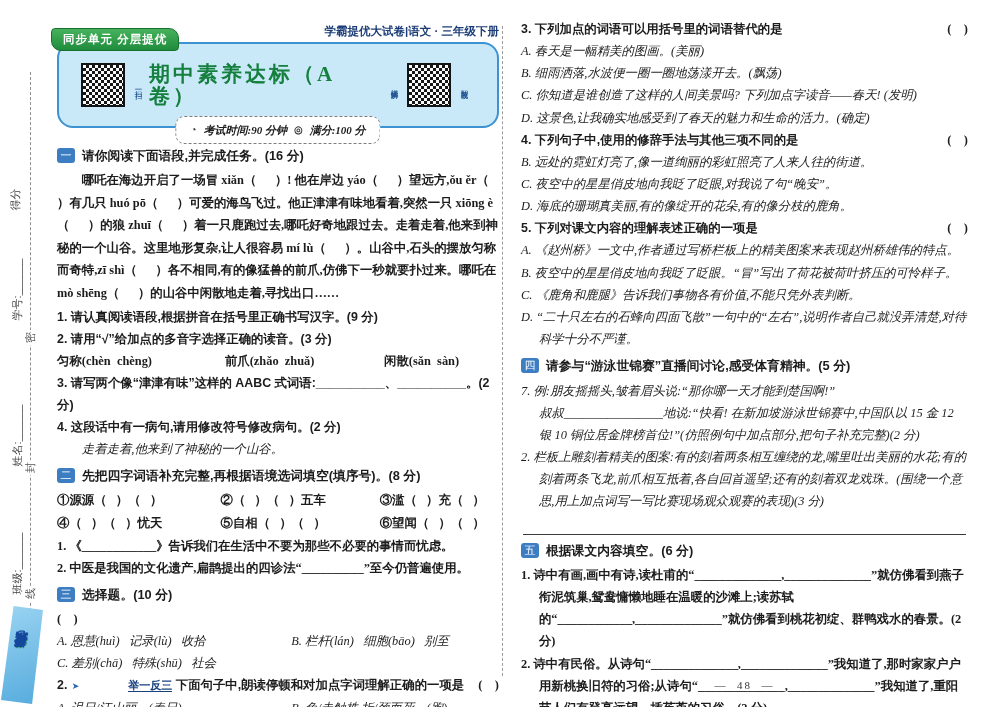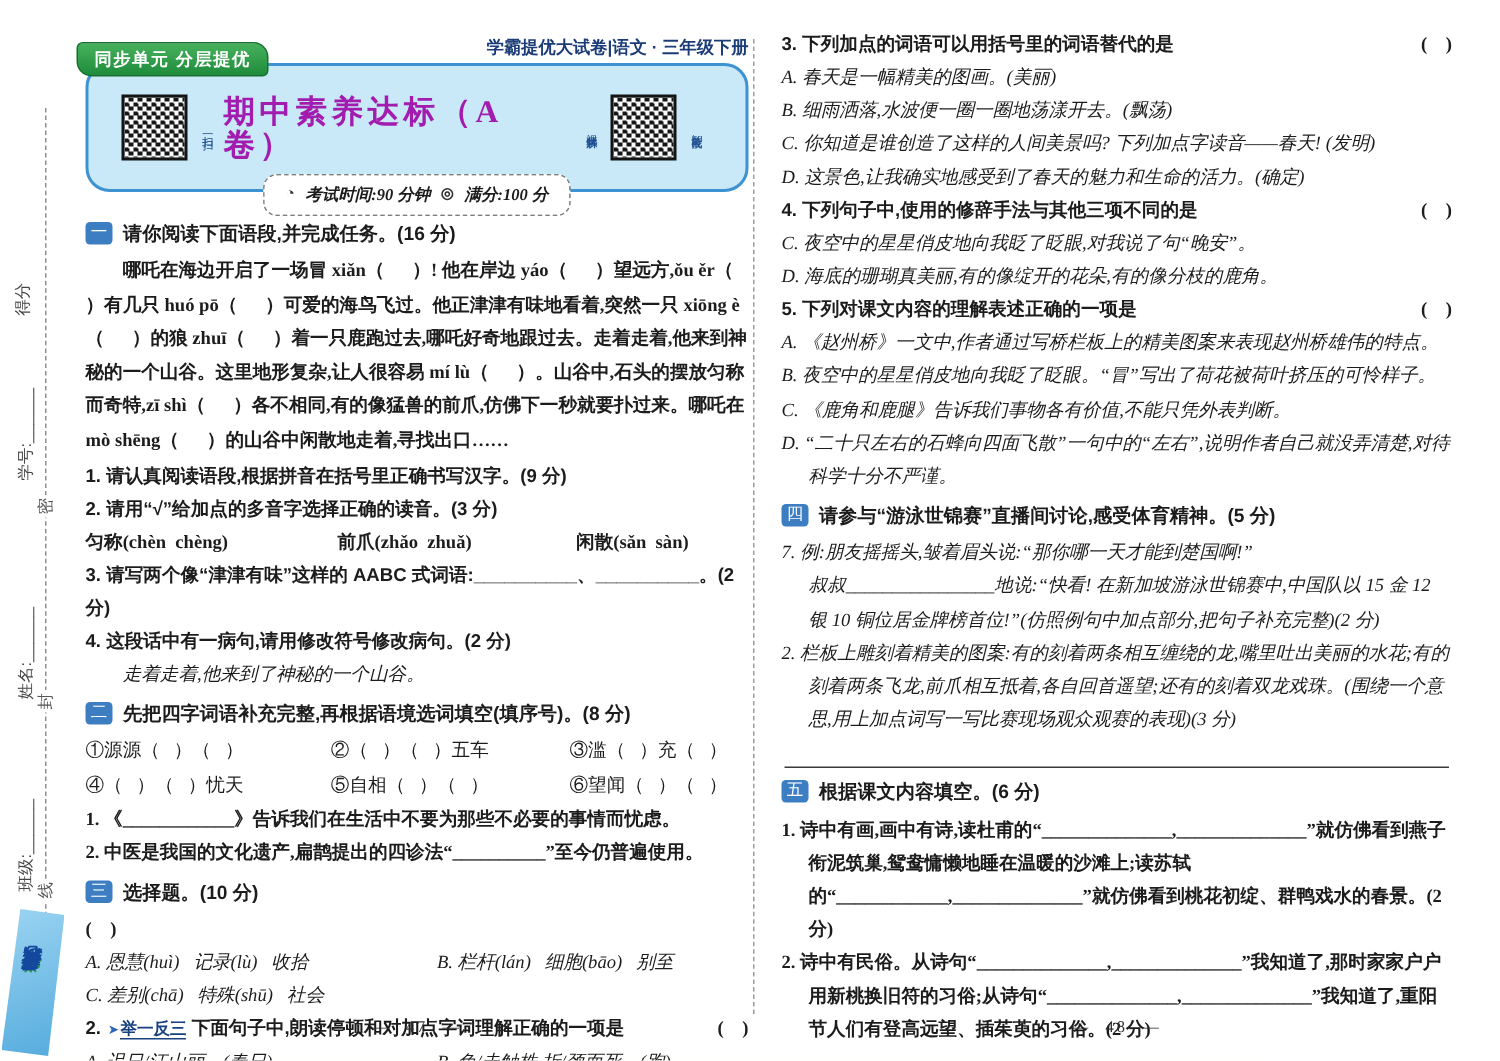--- a/index.html
+++ b/index.html
@@ -36,48 +36,48 @@
   
   .lp-head{position:relative;height:118px;}
   .hbox{position:absolute;top:20px;left:0;right:0;height:86px;background:#c9e8f8;
         border:2px solid #3d93d1;border-radius:16px;display:flex;align-items:center;
         justify-content:space-between;padding:0 22px;box-sizing:border-box;}
   .qr-wrap{display:flex;align-items:center;gap:2px;}
   .qr-img{width:40px;height:40px;border:2px solid #141414;background:
      repeating-conic-gradient(#161616 0% 25%,#fafafa 0% 50%);background-size:6px 6px;}
   .qr-cap{writing-mode:vertical-rl;font-size:7.5px;letter-spacing:1px;color:#1c4f8f;
           font-family:"Liberation Sans",sans-serif;}
-  .hb-title{font-size:21px;font-weight:700;letter-spacing:3px;color:#a21caf;}
+  .hb-title{font-size:21px;font-weight:700;letter-spacing:3px;color:#15803d;}
   .badge{position:absolute;top:6px;left:-6px;z-index:2;background:linear-gradient(180deg,#47b25d,#1f8c3c);
          border:1px solid #17702e;color:#fff;font:700 11.5px "Liberation Sans",sans-serif;
          padding:3px 11px;border-radius:4px 10px 4px 10px;letter-spacing:1px;}
   .edition{position:absolute;top:2px;right:0;font:700 11.5px "Liberation Sans",sans-serif;color:#1b3c77;}
   .pill{position:absolute;top:94px;left:50%;transform:translateX(-50%);background:#fff;
         border:1.6px dashed #7d7d7d;border-radius:9px;padding:2px 14px;display:flex;gap:7px;
         align-items:center;font-size:11px;font-weight:700;font-style:italic;white-space:nowrap;}
   .pill .ic{font-style:normal;font-size:10px;color:#333;}
 
   
   .sec{display:flex;align-items:flex-start;gap:7px;margin:5px 0 2px;
        font-family:"Liberation Sans",sans-serif;font-weight:700;font-size:12.8px;}
   .sq{flex:none;width:18px;height:15px;margin-top:3px;background:#3d7ec2;color:#fff;
       font-size:11px;line-height:15px;text-align:center;border-radius:3px;font-weight:400;}
   .passage{margin:1px 0;text-indent:2em;line-height:22.6px;font-weight:600;}
   .ln{line-height:22px;}
   .b{font-weight:700;font-family:"Liberation Sans",sans-serif;font-size:12.4px;}
   .kai{font-style:italic;}
   .ind{margin-left:2em;}
   .words{display:grid;grid-template-columns:38% 36% 26%;font-weight:700;line-height:22px;}
-  .grid3{display:grid;grid-template-columns:37% 36% 27%;line-height:23px;font-weight:400;}
+  .grid3{display:grid;grid-template-columns:37% 36% 27%;line-height:23px;font-weight:700;}
   .grid2{display:grid;grid-template-columns:53% 47%;line-height:22px;}
   .srow{display:flex;justify-content:space-between;line-height:22px;}
   .brk{white-space:pre;font-weight:700;}
   .opt{font-style:italic;line-height:22.2px;padding-left:1.45em;text-indent:-1.45em;}
   .tagarrow{color:#2b66b5;font-size:9px;margin:0 1px;}
-  .tagtxt{color:#17407e;font-weight:700;font-size:11px;border-bottom:1px solid #17407e;}
+  .tagtxt{color:#17407e;font-weight:700;font-size:11px;border-bottom:1px solid #17407e;margin-left:48px;}
   .fillp{margin-left:1.45em;line-height:22.2px;}
   .hang{padding-left:1.45em;text-indent:-1.45em;line-height:22.2px;}
   .bold600{font-weight:600;}
   .ansline{height:20px;border-bottom:1.3px solid #3a3a3a;margin:1px 2px 3px;}
   .pg{position:absolute;bottom:16px;text-align:center;font-size:11px;color:#333;letter-spacing:2px;}
   .pg-l{left:57px;width:442px;}
   .pg-r{left:521px;width:447px;}
 </style>
 </head>
 <body>
@@ -185,20 +185,21 @@
     </div>
     <div class="opt" data-bind="right_page.q3.opts.0">A. 春天是一幅精美的图画。(美丽)</div>
     <div class="opt" data-bind="right_page.q3.opts.1">B. 细雨洒落,水波便一圈一圈地荡漾开去。(飘荡)</div>
     <div class="opt" data-bind="right_page.q3.opts.2">C. 你知道是谁创造了这样的人间美景吗? 下列加点字读音——春天! (发明)</div>
     <div class="opt" data-bind="right_page.q3.opts.3">D. 这景色,让我确实地感受到了春天的魅力和生命的活力。(确定)</div>
 
     <div class="srow">
       <span class="b" data-bind="right_page.q4.stem">4. 下列句子中,使用的修辞手法与其他三项不同的是</span>
       <span class="brk" data-bind="right_page.q4.bracket">(    )</span>
     </div>
+    <div class="opt" data-bind="right_page.q4.opts.1">B. 远处的霓虹灯亮了,像一道绚丽的彩虹照亮了人来人往的街道。</div>
     <div class="opt" data-bind="right_page.q4.opts.2">C. 夜空中的星星俏皮地向我眨了眨眼,对我说了句“晚安”。</div>
     <div class="opt" data-bind="right_page.q4.opts.3">D. 海底的珊瑚真美丽,有的像绽开的花朵,有的像分枝的鹿角。</div>
 
     <div class="srow">
       <span class="b" data-bind="right_page.q5.stem">5. 下列对课文内容的理解表述正确的一项是</span>
       <span class="brk" data-bind="right_page.q5.bracket">(    )</span>
     </div>
     <div class="opt" data-bind="right_page.q5.opts.0">A. 《赵州桥》一文中,作者通过写桥栏板上的精美图案来表现赵州桥雄伟的特点。</div>
     <div class="opt" data-bind="right_page.q5.opts.1">B. 夜空中的星星俏皮地向我眨了眨眼。“冒”写出了荷花被荷叶挤压的可怜样子。</div>
     <div class="opt" data-bind="right_page.q5.opts.2">C. 《鹿角和鹿腿》告诉我们事物各有价值,不能只凭外表判断。</div>

